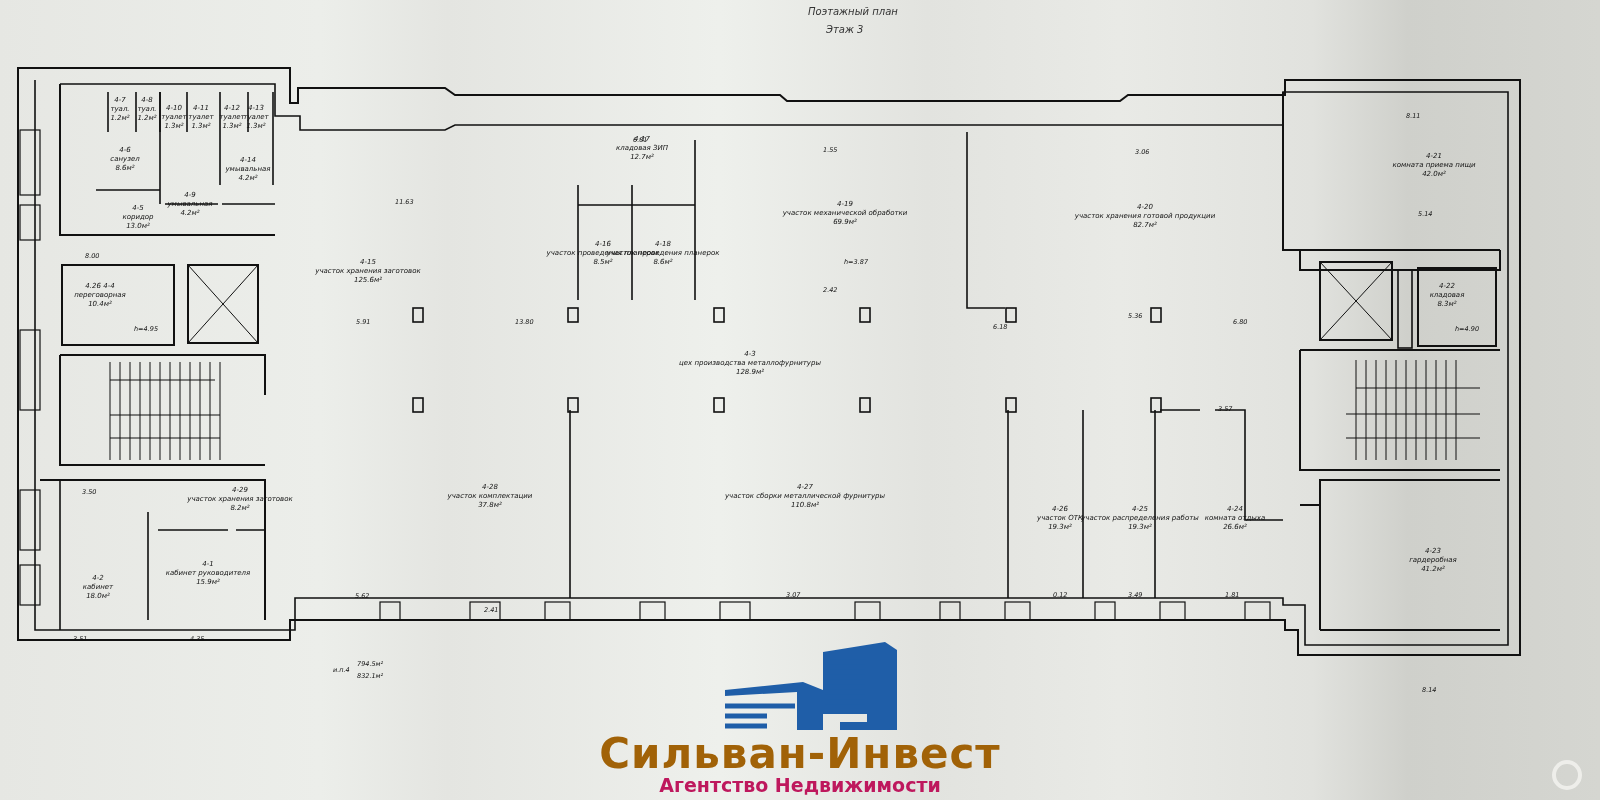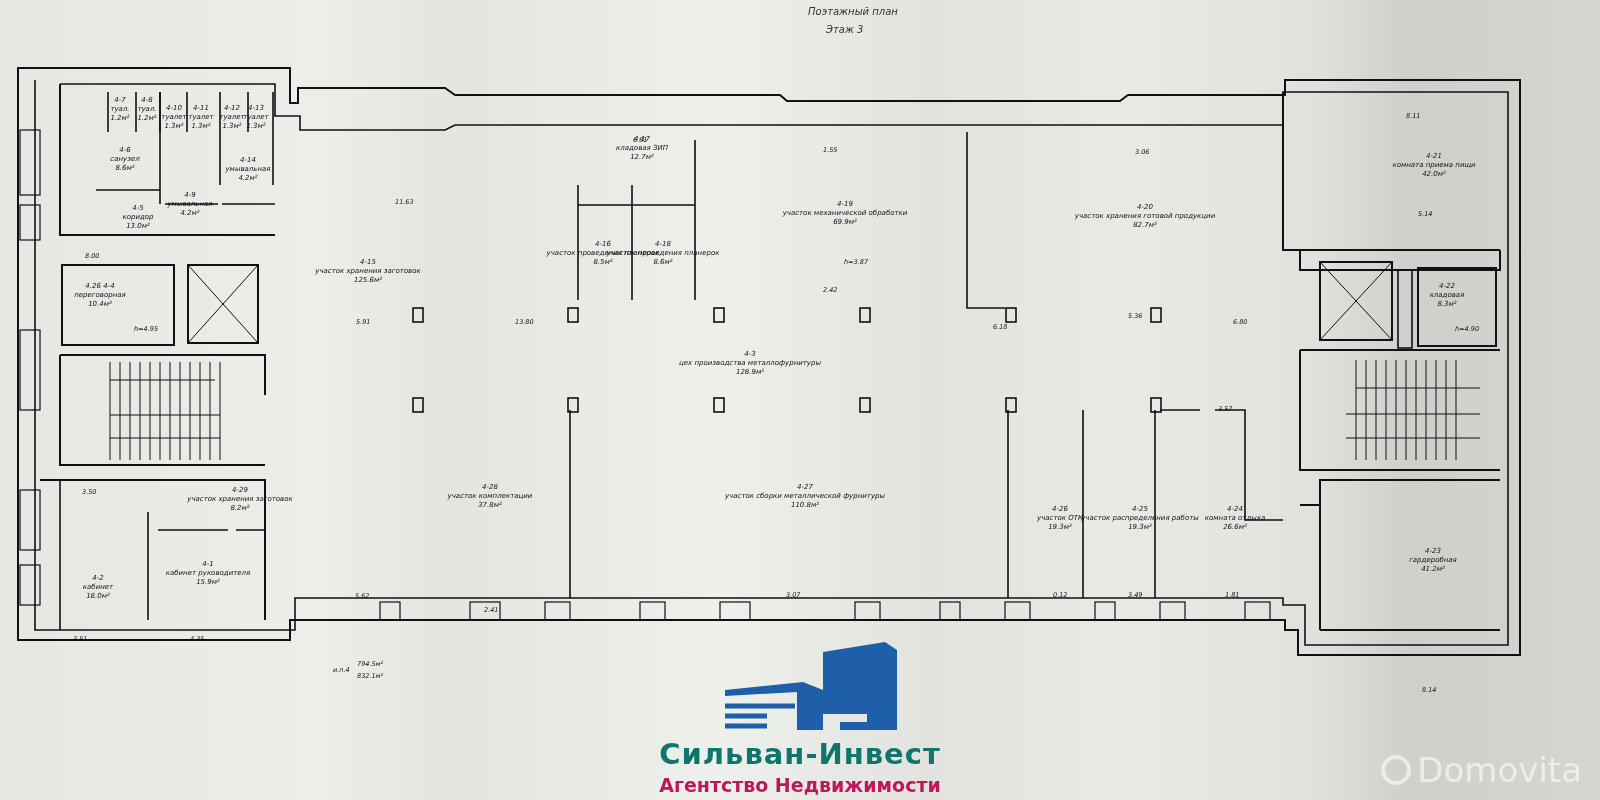--- a/index.html
+++ b/index.html
@@ -4,21 +4,21 @@
 <style>
   html,body{margin:0;padding:0;}
   body{width:1600px;height:800px;overflow:hidden;background:#dcddd8;font-family:"DejaVu Sans",sans-serif;position:relative;}
   .sheet{position:absolute;left:0;top:0;width:1600px;height:800px;
     background:linear-gradient(90deg,#e6e7e3 0%,#eceeea 20%,#e4e5e1 28%,#eef0ec 45%,#e2e3df 58%,#e9eae6 70%,#e1e2de 82%,#cfd0cb 88%,#d5d6d1 100%);}
   .hdr{position:absolute;font-style:italic;font-size:10px;color:#333;}
   .plan{position:absolute;left:0;top:0;width:1600px;height:800px;}
   .lbl{position:absolute;font-style:italic;font-size:7px;line-height:9px;color:#111;text-align:center;transform:translateX(-50%);white-space:nowrap;}
   .dim{position:absolute;font-style:italic;font-size:6.5px;color:#111;white-space:nowrap;}
   .logo{position:absolute;left:585px;top:630px;width:420px;height:170px;}
-  .brand{position:absolute;left:590px;top:732px;width:420px;text-align:center;font-family:"DejaVu Sans",sans-serif;font-weight:bold;font-size:29px;letter-spacing:1px;color:#0f766e;line-height:44px;}
+  .brand{position:absolute;left:590px;top:732px;width:420px;text-align:center;font-family:"DejaVu Sans",sans-serif;font-weight:bold;font-size:42px;letter-spacing:1px;color:#a16207;line-height:44px;}
   .tag{position:absolute;left:590px;top:774px;width:420px;text-align:center;font-weight:bold;font-size:19px;color:#be185d;line-height:22px;}
   .wm{position:absolute;right:18px;bottom:10px;font-size:34px;color:#f2f2ee;opacity:.85;font-family:"DejaVu Sans",sans-serif;display:flex;align-items:center;gap:6px;}
   .wm-icon{width:30px;height:30px;border-radius:50%;border:4px solid #f2f2ee;box-sizing:border-box;}
 </style>
 </head>
 <body>
 
 <div class="sheet"></div>
 
 <div class="hdr" style="left:808px;top:6px;">Поэтажный план</div>
@@ -177,14 +177,13 @@
   <g stroke="#1f5ea8" stroke-width="5">
     <path d="M240 32 H280 M240 42 H280 M240 52 H280 M240 62 H280 M240 72 H280"></path>
     <path d="M140 76 H210 M140 86 H182 M140 96 H182"></path>
   </g>
 </svg>
 <div class="brand">Сильван-Инвест</div>
 <div class="tag">Агентство Недвижимости</div>
 
 <div class="wm">
   <span class="wm-icon"></span>
-  <span>Domovita</span>
 </div>
 
 </body></html>

